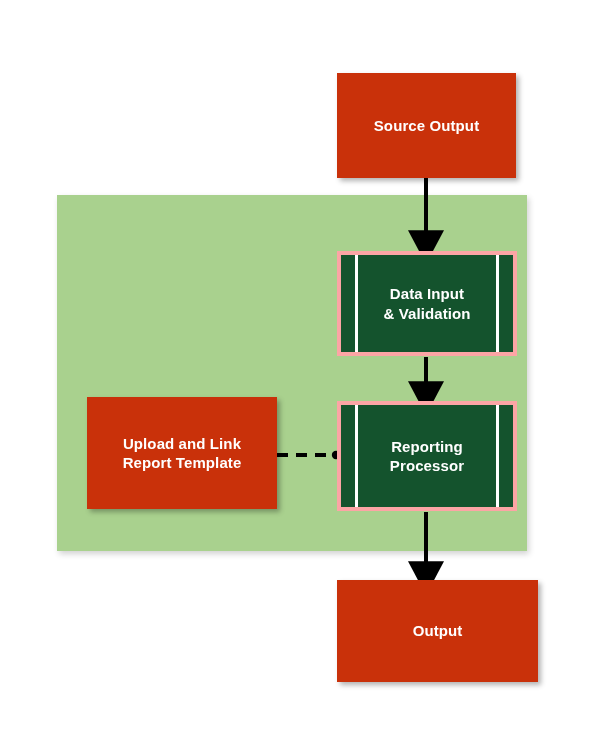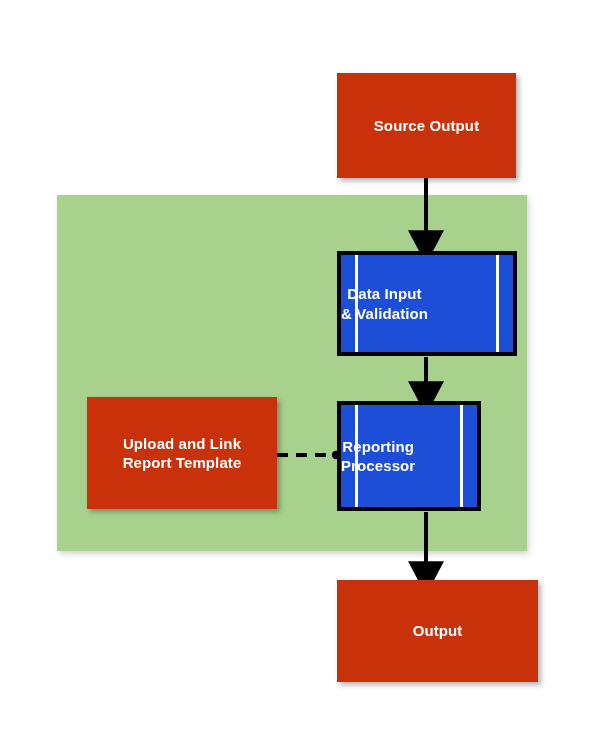--- a/index.html
+++ b/index.html
@@ -72,25 +72,26 @@
   #node-output {
     left: 337px;
     top: 580px;
     width: 201px;
     height: 102px;
   }
 
   
   .teal-box {
     position: absolute;
-    background: #1d4ed8;
-    border: 4px solid #000000;
+    background: #14532d;
+    border: 4px solid #fca5a5;
     box-sizing: border-box;
     display: flex;
     align-items: center;
+    justify-content: center;
   }
   .teal-box .node-label {
     font-size: 15px;
     position: relative;
     z-index: 2;
   }
   
   .teal-box .rule {
     position: absolute;
     top: 0;
@@ -105,21 +106,21 @@
   #node-data-input {
     left: 337px;
     top: 251px;
     width: 180px;
     height: 105px;
   }
 
   #node-reporting-processor {
     left: 337px;
     top: 401px;
-    width: 144px;
+    width: 180px;
     height: 110px;
   }
 
   
   #connectors {
     position: absolute;
     left: 0;
     top: 0;
     width: 600px;
     height: 748px;

